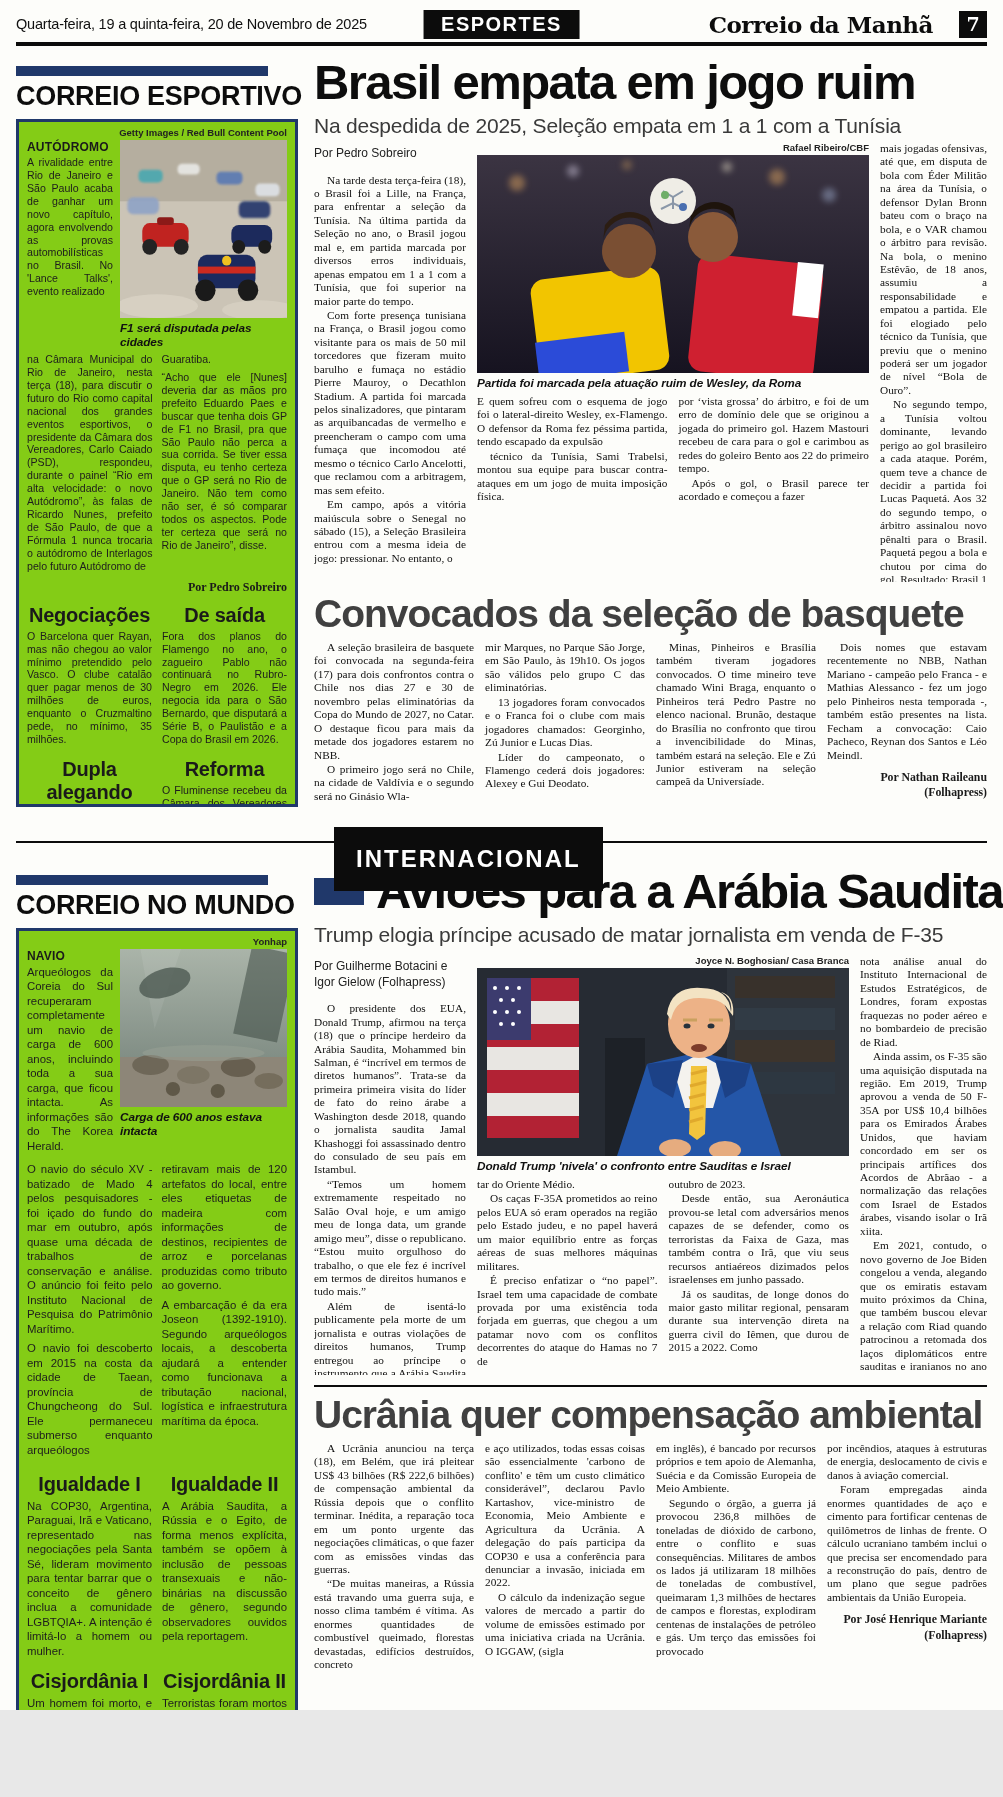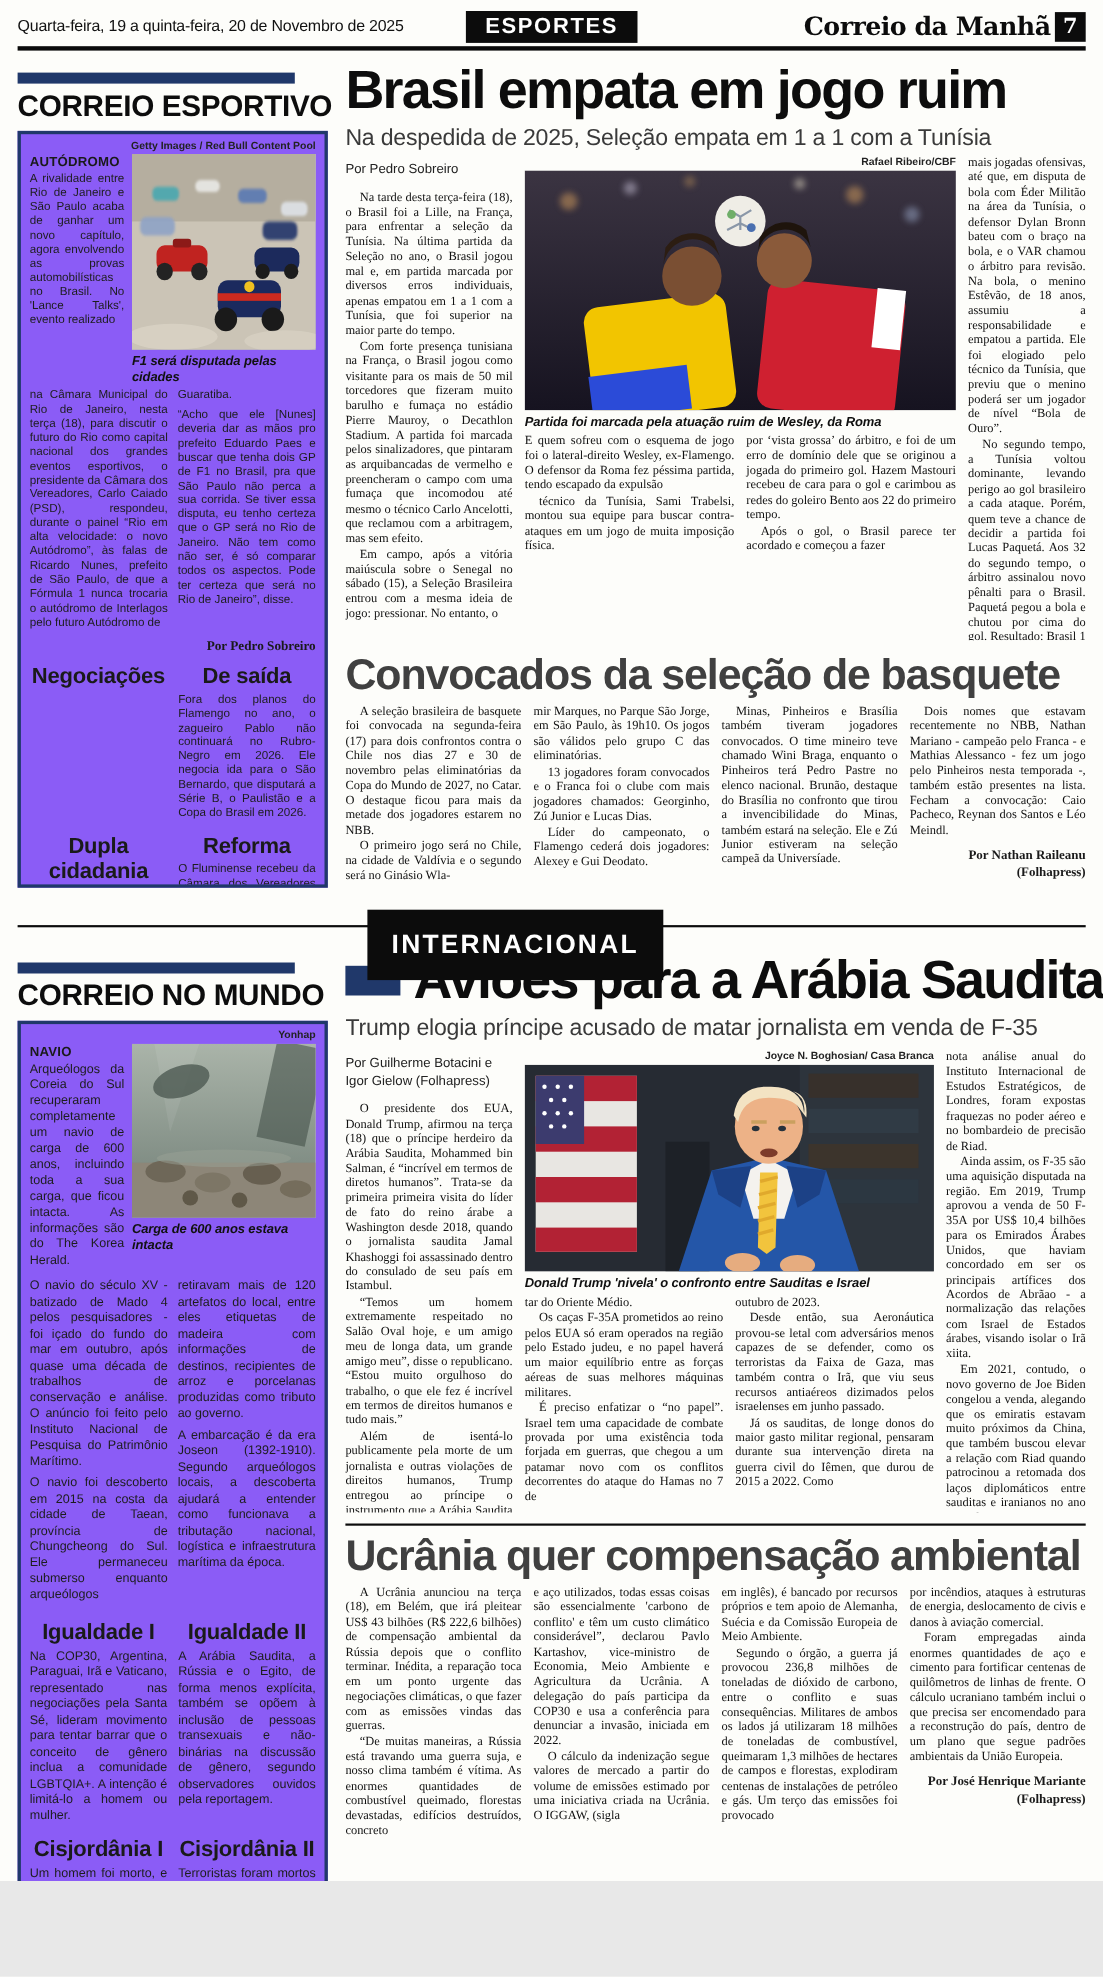--- a/index.html
+++ b/index.html
@@ -4,32 +4,32 @@
 <style>
   *{margin:0;padding:0;box-sizing:border-box}
   html,body{background:#e8e8e8}
   body{font-family:"Liberation Sans",sans-serif;color:#1a1a1a}
   .page{width:1003px;height:1710px;background:#fdfdfa;margin:0 auto;padding:8px 16px;position:relative;overflow:hidden}
   
   .topbar{display:flex;align-items:center;height:32px;position:relative}
   .top-date{font-size:14.5px;color:#111;letter-spacing:-.2px}
   .top-center{position:absolute;left:50%;transform:translateX(-50%)}
   .label-box{background:#0c0c0c;color:#fff;font-weight:700;font-size:20px;letter-spacing:1.5px;padding:3px 18px;display:inline-block}
-  .top-right{margin-left:auto;display:flex;align-items:center;gap:4px}
+  .top-right{margin-left:auto;display:flex;align-items:center;gap:26px}
   .masthead{font-family:"DejaVu Serif",serif;font-weight:700;font-size:23px;letter-spacing:-.5px;color:#0c0c0c}
   .pagenum{background:#0c0c0c;color:#fff;font-family:"DejaVu Serif",serif;font-weight:700;font-size:19px;width:28px;height:27px;display:flex;align-items:center;justify-content:center}
   .thick-rule{height:4px;background:#0b0b0b;margin-top:2px}
   
   .band{display:flex;gap:16px;margin-top:12px}
   .leftcol{width:282px;flex:0 0 282px}
   .maincol{flex:1;min-width:0}
   
   .mod-bar{height:10px;width:252px;background:#20386a;margin:8px 0 5px}
   .mod-title{font-size:27px;font-weight:800;letter-spacing:-.3px;color:#0d0d0d;white-space:nowrap}
-  .navy-box{border:3px solid #20386a;margin-top:7px;padding:5px 8px;overflow:hidden;background:#8b5cf6}
+  .navy-box{border:3px solid #20386a;margin-top:7px;padding:5px 8px;overflow:hidden;background:#84cc16}
   .box-sports{height:688px}
   .box-world{height:878px}
   .credit{font-size:9.5px;font-weight:700;text-align:right;color:#222;margin-bottom:2px}
   .lead{display:flex;gap:7px}
   .lead-left{width:86px;flex:0 0 86px}
   .lead-right{flex:1;min-width:0}
   .bx p{font-size:10.6px;line-height:1.22;text-align:justify;color:#1d1d1d;margin-bottom:5px}
   .world .bx p{font-size:11.4px;line-height:1.27}
   .intro-head{font-size:12px;font-weight:800;margin-bottom:2px;letter-spacing:.2px}
   .photo-frame{width:100%;overflow:hidden;background:#bbb}
@@ -142,27 +142,28 @@
             </div>
           <div class="cf">
               <p>Guaratiba.</p>
               <p>“Acho que ele [Nunes] deveria dar as mãos pro prefeito Eduardo Paes e buscar que tenha dois GP de F1 no Brasil, pra que São Paulo não perca a sua corrida. Se tiver essa disputa, eu tenho certeza que o GP será no Rio de Janeiro. Não tem como não ser, é só comparar todos os aspectos. Pode ter certeza que será no Rio de Janeiro”, disse.</p>
             </div>
         </div>
         <div class="box-byline">Por Pedro Sobreiro</div>
         <div class="items">
           <div class="item">
             <h4>Negociações</h4>
+            <p>O Barcelona quer Rayan, mas não chegou ao valor mínimo pretendido pelo Vasco. O clube catalão quer pagar menos de 30 milhões de euros, enquanto o Cruzmaltino pede, no mínimo, 35 milhões.</p>
           </div>
           <div class="item">
             <h4>De saída</h4>
             <p>Fora dos planos do Flamengo no ano, o zagueiro Pablo não continuará no Rubro-Negro em 2026. Ele negocia ida para o São Bernardo, que disputará a Série B, o Paulistão e a Copa do Brasil em 2026.</p>
           </div>
           <div class="item">
-            <h4>Dupla cidadania</h4>
+            <h4>Dupla alegando</h4>
             <p>Em entrevista à rádio “Onda Cero”, da Espanha, o atacante espanhol Chris Ramos, do Botafogo, revelou que, por ter pai americano, busca a dupla cidadania para tentar disputar a Copa do Mundo 2026 pelos EUA.</p>
           </div>
           <div class="item">
             <h4>Reforma</h4>
             <p>O Fluminense recebeu da Câmara dos Vereadores um projeto de lei que prevê a venda de potencial construtivo para a reforma do estádio das Laranjeiras. O PL passará por deliberação e votação na Câmara.</p>
           </div>
         </div>
       </div>
     </div>
 

